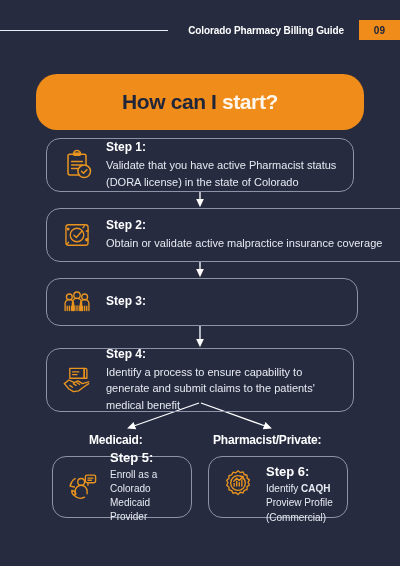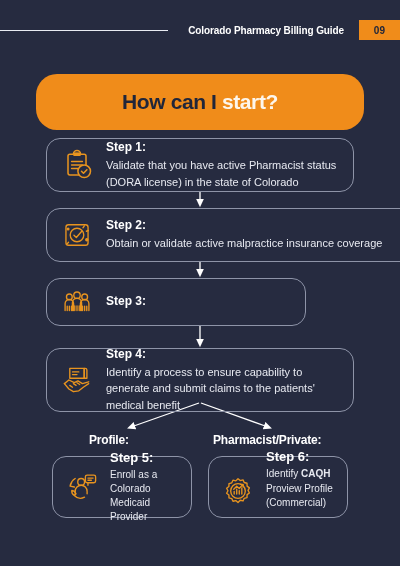--- a/index.html
+++ b/index.html
@@ -111,26 +111,26 @@
   }
   .card-desc.link {
     font-weight: bold;
     text-decoration: underline;
     font-size: 8.4px;
   }
   .card-desc .strong { font-weight: bold; }
 
   #card-1 { left: 46px; top: 138px; width: 308px; height: 54px; }
   #card-2 { left: 46px; top: 208px; width: 368px; height: 54px; }
-  #card-3 { left: 46px; top: 278px; width: 260px; height: 48px; }
+  #card-3 { left: 46px; top: 278px; width: 312px; height: 48px; }
   #card-4 { left: 46px; top: 348px; width: 308px; height: 64px; }
 
   
   #card-5 { left: 52px; top: 456px; width: 140px; height: 62px; align-items: center; }
-  #card-6 { left: 208px; top: 456px; width: 140px; height: 62px; align-items: flex-end; }
+  #card-6 { left: 208px; top: 456px; width: 140px; height: 62px; align-items: flex-start; }
   #card-5 .card-step, #card-6 .card-step { font-size: 13px; }
   #card-5 .card-desc, #card-6 .card-desc { font-size: 10px; line-height: 1.42; }
   #card-5 .card-icon, #card-6 .card-icon { width: 38px; height: 38px; }
 
   
   .connector {
     position: absolute;
     left: 0;
     top: 0;
     width: 400px;
@@ -245,21 +245,21 @@
       <path d="M6 24l5 6 5 3 6-1 5-4 6-4"></path>
       <path d="M12 26l3 2M16 24l3 2M20 23l3 2"></path>
     </svg>
   </div>
   <div class="card-body">
     <div class="card-step">Step 4:</div>
     <div class="card-desc">Identify a process to ensure capability to generate and submit claims to the patients' medical benefit</div>
   </div>
 </div>
 
-<div class="branch-label" id="label-medicaid">Profile:</div>
+<div class="branch-label" id="label-medicaid">Medicaid:</div>
 <div class="branch-label" id="label-commercial">Pharmacist/Private:</div>
 
 <div class="card" id="card-5">
   <div class="card-icon">
     <svg viewBox="0 0 40 40" width="34" height="34" fill="none" stroke="#e8941f" stroke-width="1.6" stroke-linecap="round" stroke-linejoin="round">
       <circle cx="19" cy="14" r="4"></circle>
       <path d="M12 28v-3a7 7 0 0 1 14 0v3"></path>
       <rect x="24" y="6" width="12" height="9" rx="2"></rect>
       <path d="M27 18l0-3"></path>
       <path d="M27 9.5h6M27 12h4"></path>

